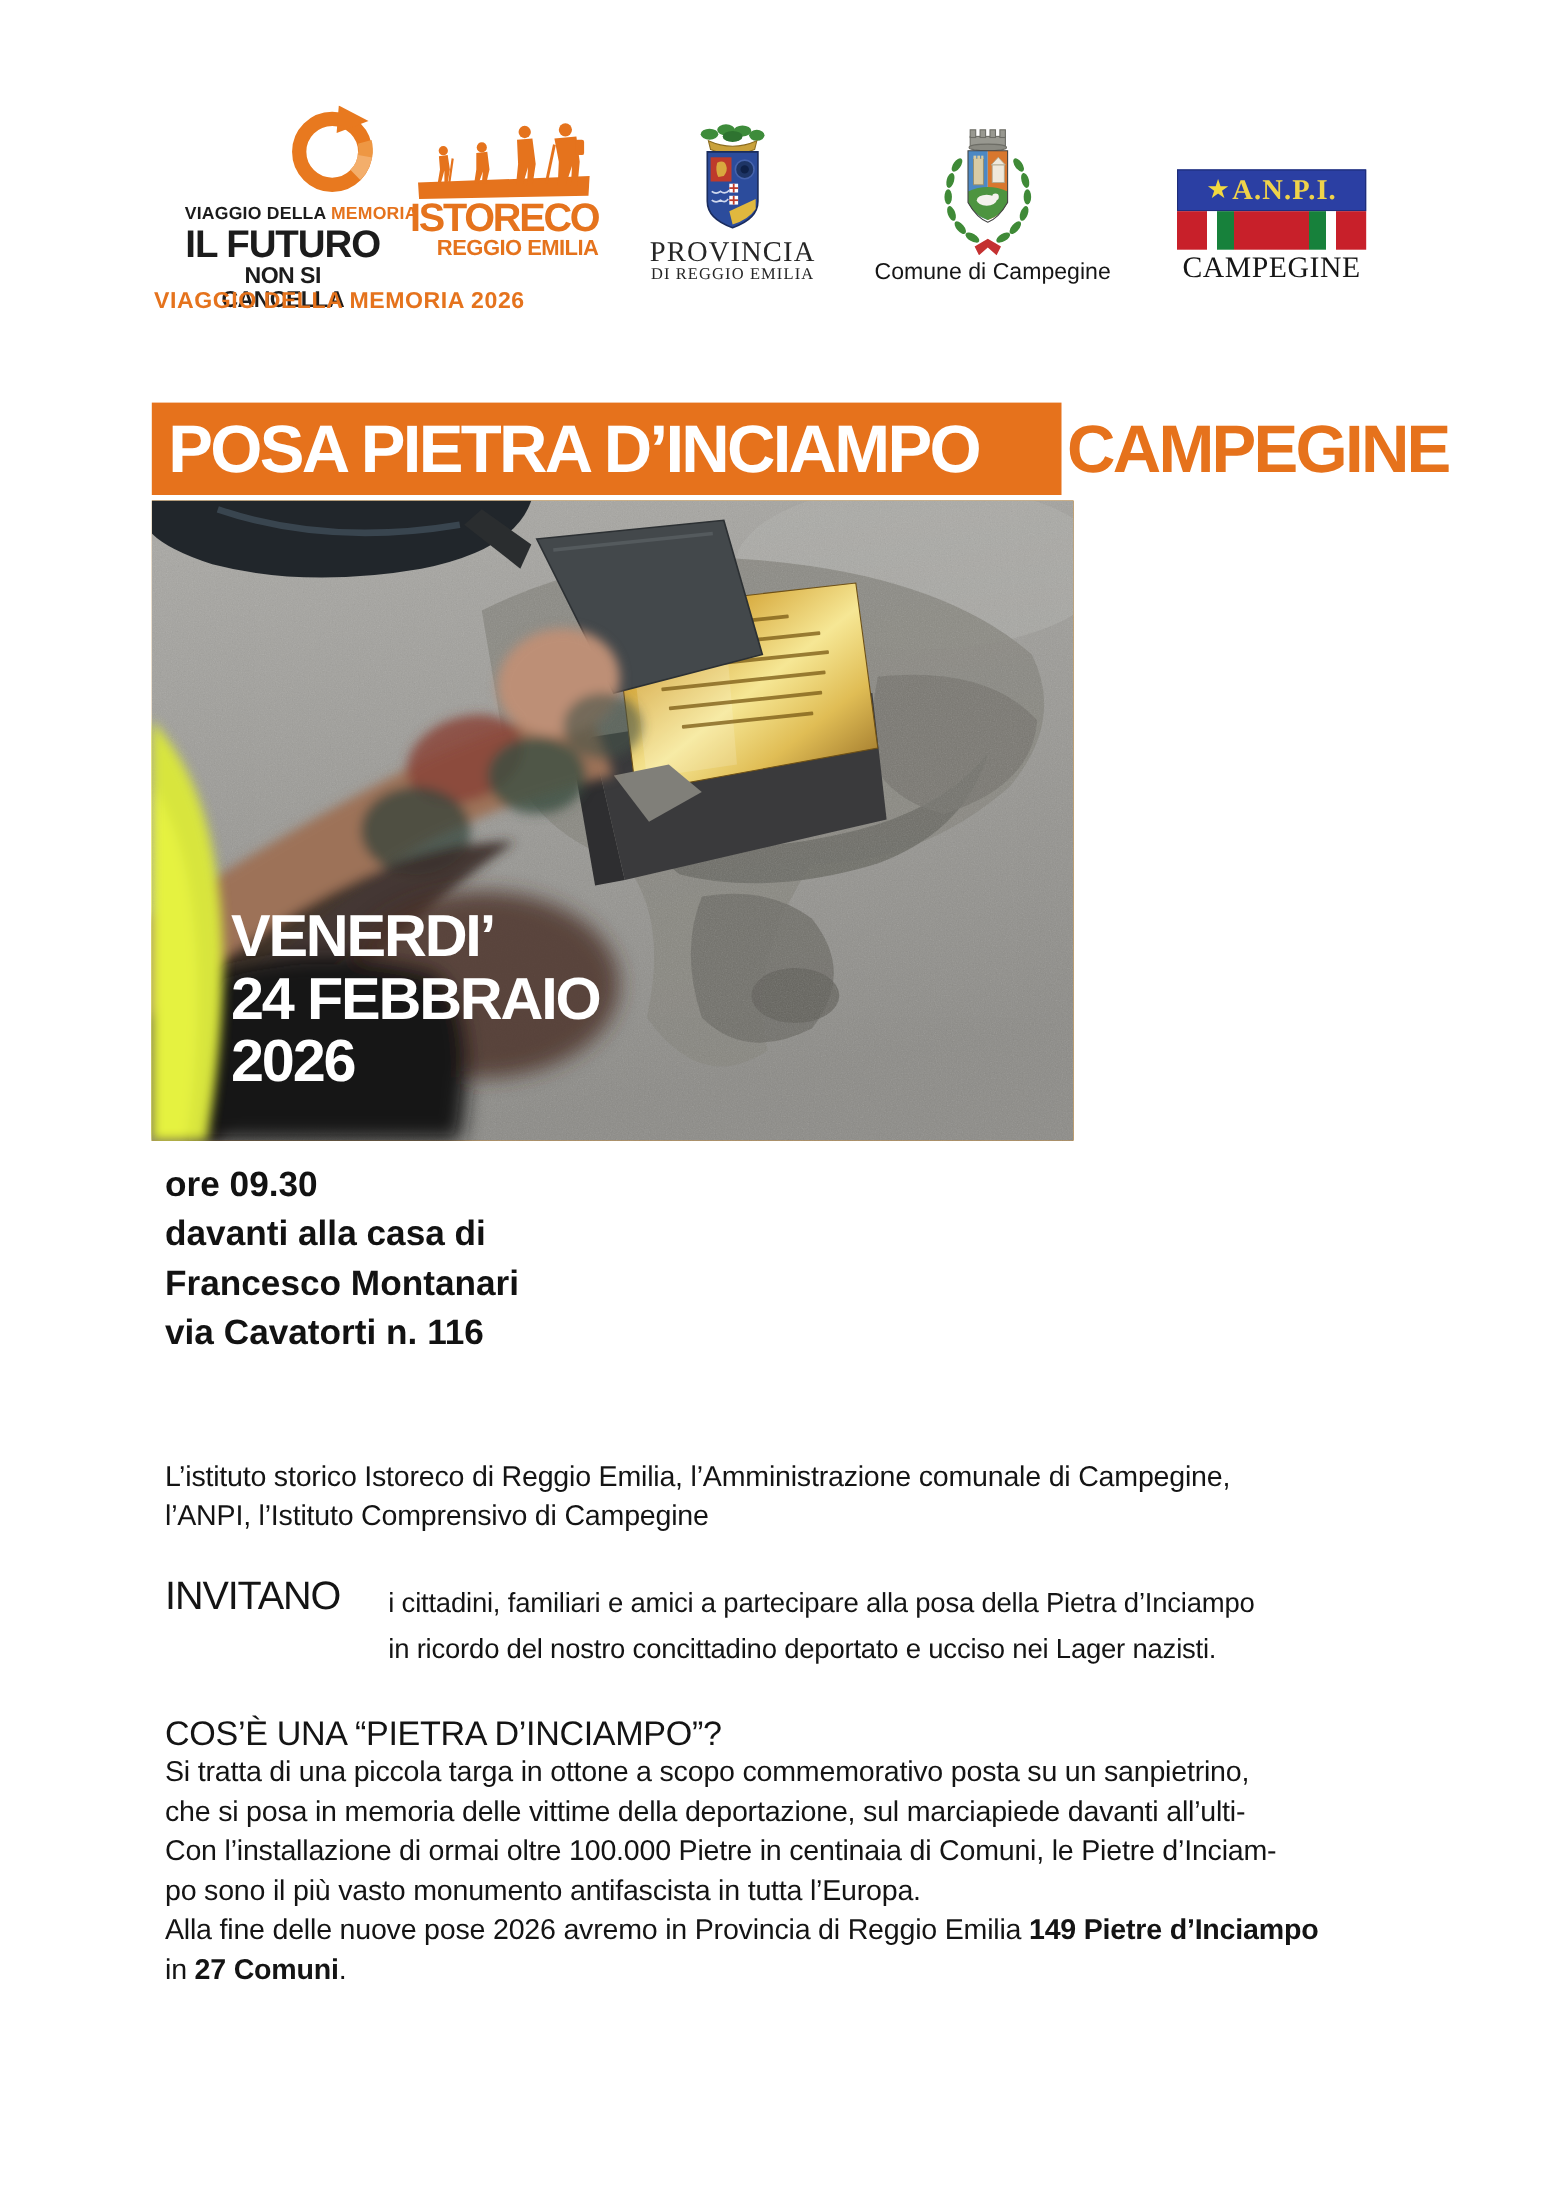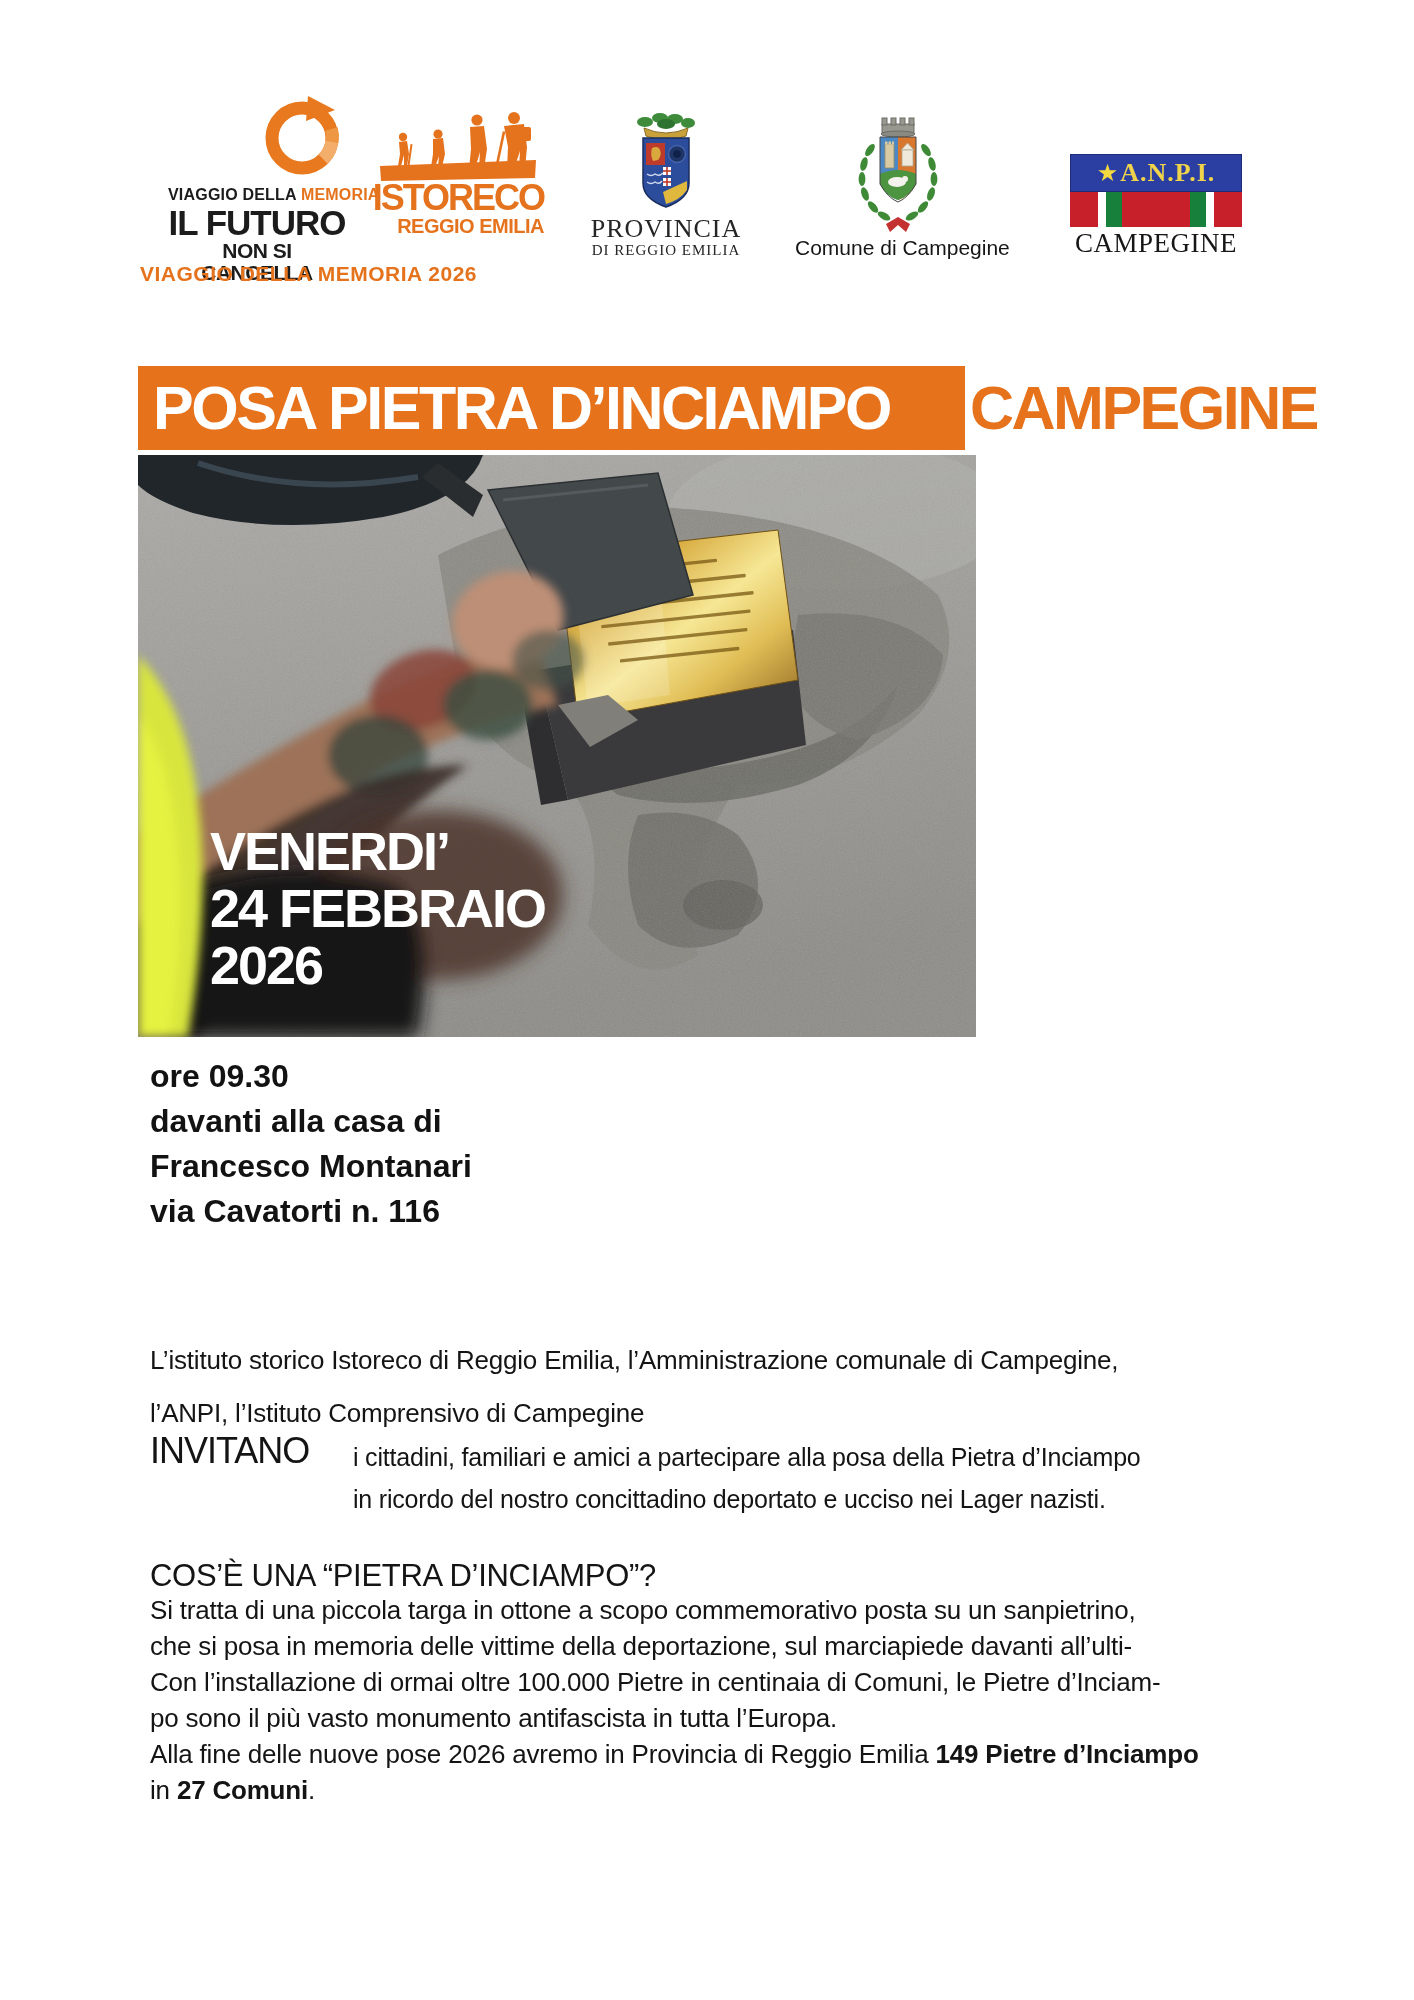--- a/index.html
+++ b/index.html
@@ -45,21 +45,21 @@
   
   .photo{position:absolute;left:138px;top:455px;width:838px;height:582px;overflow:hidden;background:#a16207;}
   .photo svg{display:block;}
   .photo-date{position:absolute;left:72px;top:368px;color:#ffffff;font-weight:bold;
     font-size:54px;line-height:57px;letter-spacing:-2px;white-space:nowrap;}
   
   .event{position:absolute;left:150px;top:1054px;font-size:32px;font-weight:bold;line-height:45px;color:#121212;}
   .event div{white-space:nowrap;}
   
   .organizers{position:absolute;left:150px;top:1325px;font-size:26px;line-height:35px;color:#141414;letter-spacing:-.2px;}
-  .organizers div{white-space:nowrap;margin-top:18px;}
+  .organizers div{white-space:nowrap;}
   .invite-verb{position:absolute;left:150px;top:1430px;font-size:36px;letter-spacing:-1px;color:#141414;}
   .invite-lines{position:absolute;left:353px;top:1436px;font-size:25px;line-height:42px;color:#141414;letter-spacing:-.2px;}
   .invite-lines div{white-space:nowrap;}
   
   .info-heading{position:absolute;left:150px;top:1558px;font-size:31px;letter-spacing:-.3px;color:#141414;white-space:nowrap;}
   .body-block{position:absolute;left:150px;top:1592px;font-size:26px;line-height:36px;color:#141414;letter-spacing:-.2px;}
   .body-block div{white-space:nowrap;}
   .body-block b{font-weight:bold;}
 </style>
 </head>

